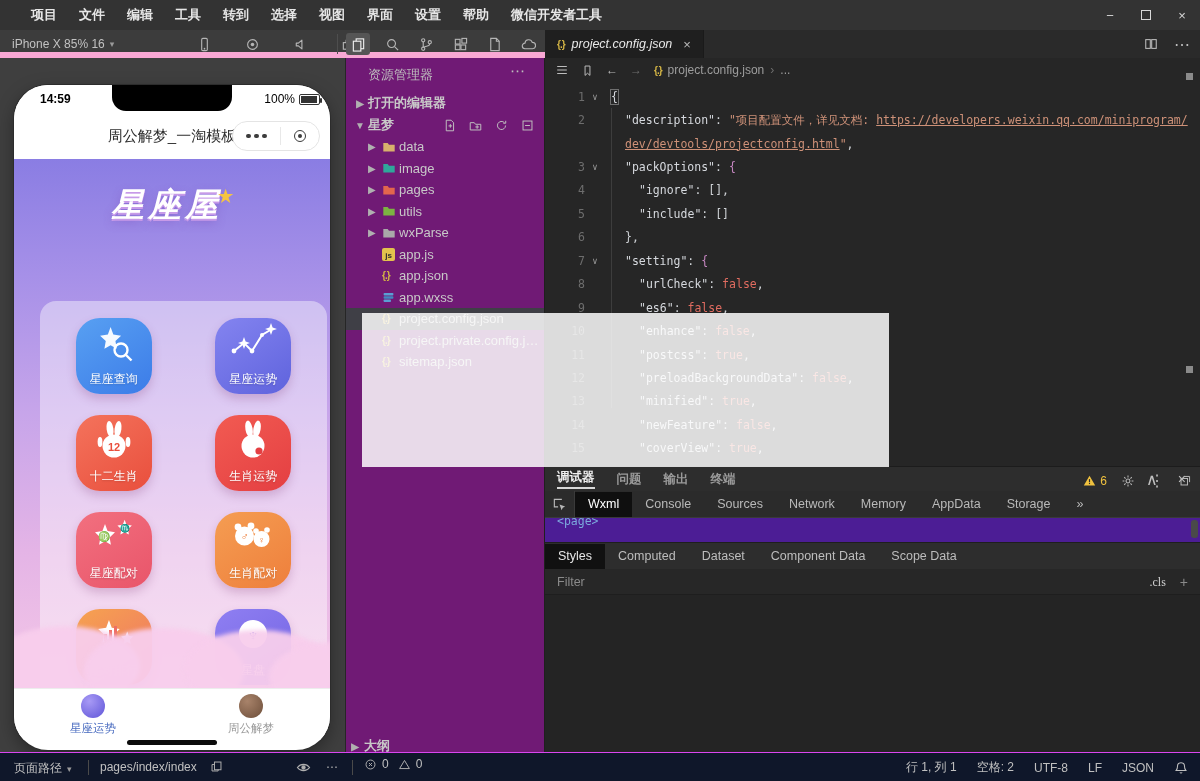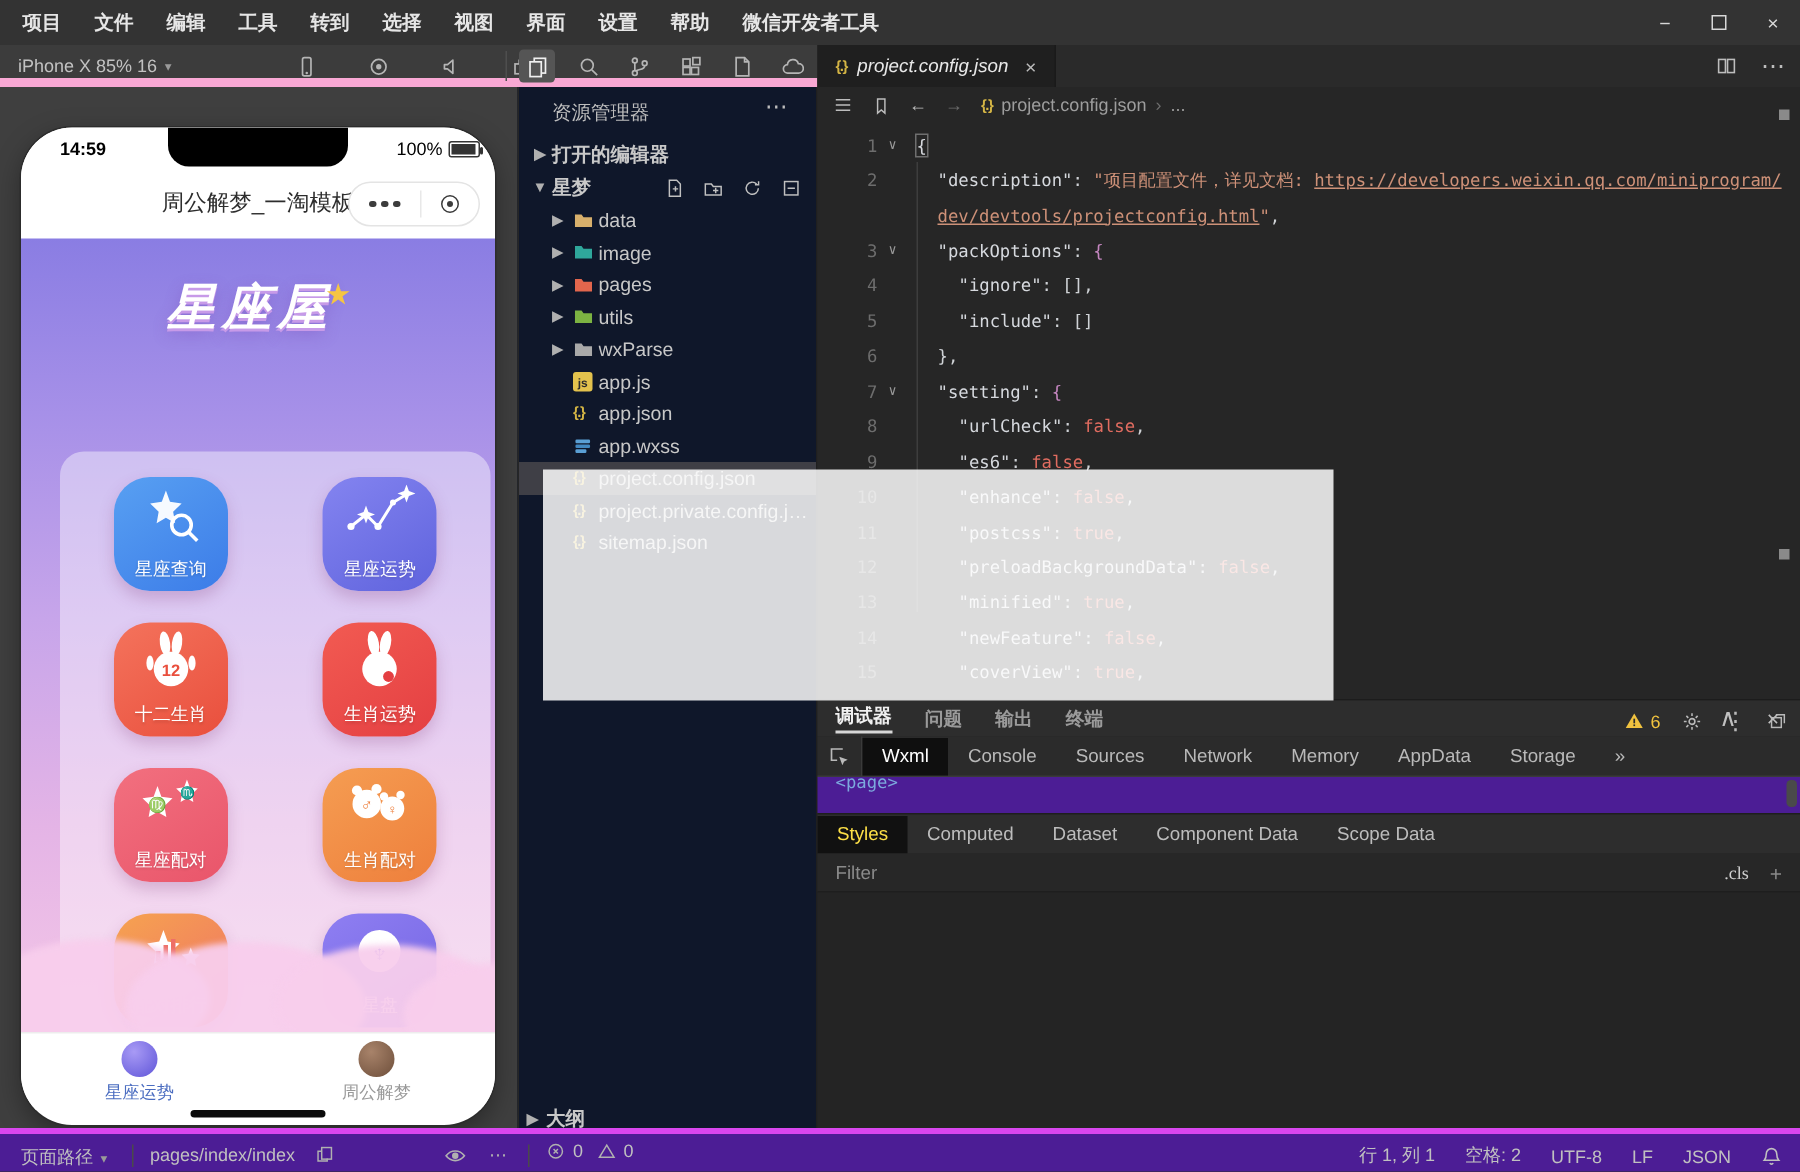--- a/index.html
+++ b/index.html
@@ -4,21 +4,21 @@
 <style>
   *{margin:0;padding:0;box-sizing:border-box}
   html,body{width:1200px;height:781px;overflow:hidden;background:#2e2e2e;
     font-family:"Liberation Sans",sans-serif;-webkit-font-smoothing:antialiased}
   .abs{position:absolute}
   svg{display:block}
 
   
   #titlebar{position:absolute;left:0;top:0;width:1200px;height:30px;background:#333333;
     display:flex;align-items:center;color:#e6e6e6;font-size:13px;font-weight:700}
-  #menu-items{display:flex;align-items:center;padding-left:4px}
+  #menu-items{display:flex;align-items:center;padding-left:20px}
   .menu-item{padding:0 11px;line-height:30px;cursor:default;white-space:nowrap}
   #win-title{position:absolute;left:470px;top:0;line-height:30px;font-weight:700;white-space:nowrap}
   #win-title .t2{color:#8f8f8f;font-weight:400;margin-left:6px;font-size:12px}
   #win-controls{position:absolute;right:0;top:0;height:30px;display:flex}
   .winbtn{width:36px;height:30px;display:flex;align-items:center;justify-content:center;color:#d8d8d8;font-weight:400}
   .maxbox{width:10px;height:10px;border:1px solid #d8d8d8}
 
   
   #toolbar{position:absolute;left:0;top:30px;width:545px;height:28px;background:#3c3c3c;border-bottom:6px solid #f9a8d4}
   #device-selector{position:absolute;left:12px;top:0;height:28px;display:flex;align-items:center;gap:5px;color:#c2c2c2;font-size:12px}
@@ -60,21 +60,21 @@
   .app-icon svg{position:absolute;left:50%;top:5px;margin-left:-24px}
   .app-label{position:absolute;left:0;right:0;bottom:6px;text-align:center;font-size:12px;color:#fff;text-shadow:0 1px 2px rgba(0,0,0,.18)}
   .cloud{position:absolute;border-radius:50%;background:rgba(248,206,236,.95);filter:blur(2px)}
   .p-tabbar{position:absolute;left:0;top:603px;width:100%;height:52px;background:#fff;border-top:1px solid #ededed;display:flex}
   .p-tab{flex:1;display:flex;flex-direction:column;align-items:center;justify-content:center;gap:3px;font-size:11.5px;color:#9a9a9a}
   .p-tab.active{color:#4a6cc0}
   .p-tab .ticon{width:24px;height:24px;border-radius:50%}
   .home-bar{position:absolute;left:50%;margin-left:-45px;bottom:5px;width:90px;height:5px;background:#0b0b0b;border-radius:3px}
 
   
-  #explorer{position:absolute;left:345px;top:58px;width:200px;height:694px;background:#0f172a;
+  #explorer{position:absolute;left:345px;top:58px;width:200px;height:694px;background:#701a75;
     border-left:1px solid #262626;border-right:1px solid #1f1f1f;color:#c8c8c8;font-size:13px}
   #exp-header{position:absolute;left:22px;top:8px;color:#bdbdbd}
   #exp-more{position:absolute;right:18px;top:4px;color:#bdbdbd;font-size:15px;letter-spacing:1px}
   .exp-row{position:absolute;left:0;width:100%;height:22px;display:flex;align-items:center;font-weight:700}
   .exp-row .arr{width:16px;text-align:center;color:#b0b0b0;font-size:10px}
   #exp-actions{position:absolute;right:10px;top:0;height:22px;display:flex;align-items:center;gap:13px;color:#c0c0c0}
   #file-tree{position:absolute;left:0;top:78px;width:100%}
   .tree-row{height:21.5px;display:flex;align-items:center;padding-left:22px;cursor:default;white-space:nowrap}
   .tree-row.selected{background:#3f3f46}
   .tree-row .arr{width:14px;font-size:10px;color:#b0b0b0}
@@ -124,29 +124,29 @@
   .dt-tab{padding:0 13px;line-height:25px}
   .dt-tab.active{background:#0f0f0f;color:#fff}
   #dt-right{position:absolute;right:8px;top:0;height:27px;display:flex;align-items:center;gap:14px}
   #warn-badge{display:flex;align-items:center;gap:4px;color:#f0c23f;font-size:12px}
   #elements-strip{position:absolute;left:0;top:51px;width:100%;height:24px;background:#4c1d95}
   #element-preview{position:absolute;left:12px;top:-4px;color:#7ca9dd;font-size:11.5px;font-family:"DejaVu Sans Mono",monospace}
   #el-scroll{position:absolute;right:2px;top:2px;width:7px;height:18px;background:#4a4a4a;border-radius:3px}
   #style-tabs{position:absolute;left:0;top:75px;width:100%;height:27px;background:#2d2d2d;border-top:1px solid #1e1e1e;
     display:flex;align-items:center;color:#bdbdbd;font-size:12.5px}
   .st-tab{padding:0 13px;line-height:25px}
-  .st-tab.active{background:#111;color:#fde047}
+  .st-tab.active{background:#111;color:#e5e5e5}
   #filter-row{position:absolute;left:0;top:102px;width:100%;height:26px;background:#272727;border-bottom:1px solid #1e1e1e;
     display:flex;align-items:center;color:#8a8a8a;font-size:12.5px;padding-left:12px}
   #filter-right{position:absolute;right:12px;top:0;height:26px;display:flex;align-items:center;gap:14px}
   #cls-label{color:#d0d0d0;font-family:Liberation Serif, serif;font-size:12px}
   #add-class{color:#8a8a8a;font-size:14px}
 
   
-  #statusbar{position:absolute;left:0;top:752px;width:1200px;height:29px;background:#4c1d95;border-top:4px solid #d946ef;
+  #statusbar{position:absolute;left:0;top:752px;width:1200px;height:29px;background:#0f172a;border-top:1px solid #d946ef;
     color:#c0c0c0;font-size:12px}
   #statusbar .vdiv{position:absolute;top:7px;width:1px;height:15px;background:#4a4a4a}
   #status-right{position:absolute;right:12px;top:0;height:29px;display:flex;align-items:center;gap:20px}
   .sb-item{display:flex;align-items:center;gap:4px;white-space:nowrap}
 
   
   #ghost-overlay{position:absolute;left:362px;top:313px;width:527px;height:154px;background:rgba(255,255,255,.84);z-index:60}
 </style>
 </head>
 <body>

